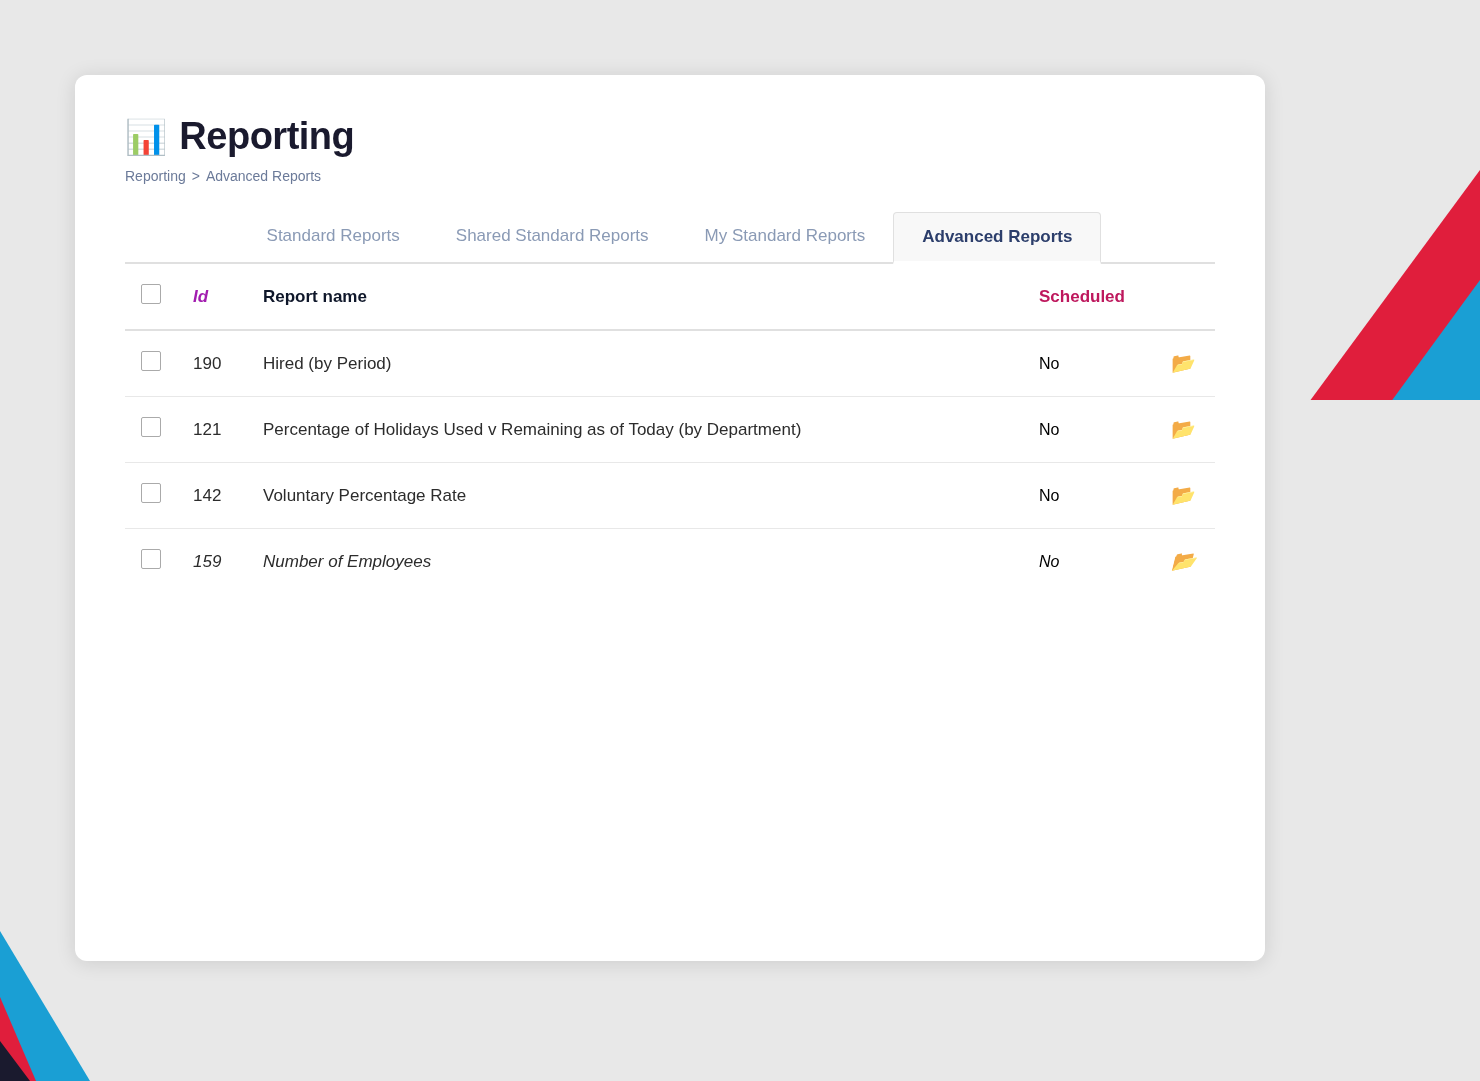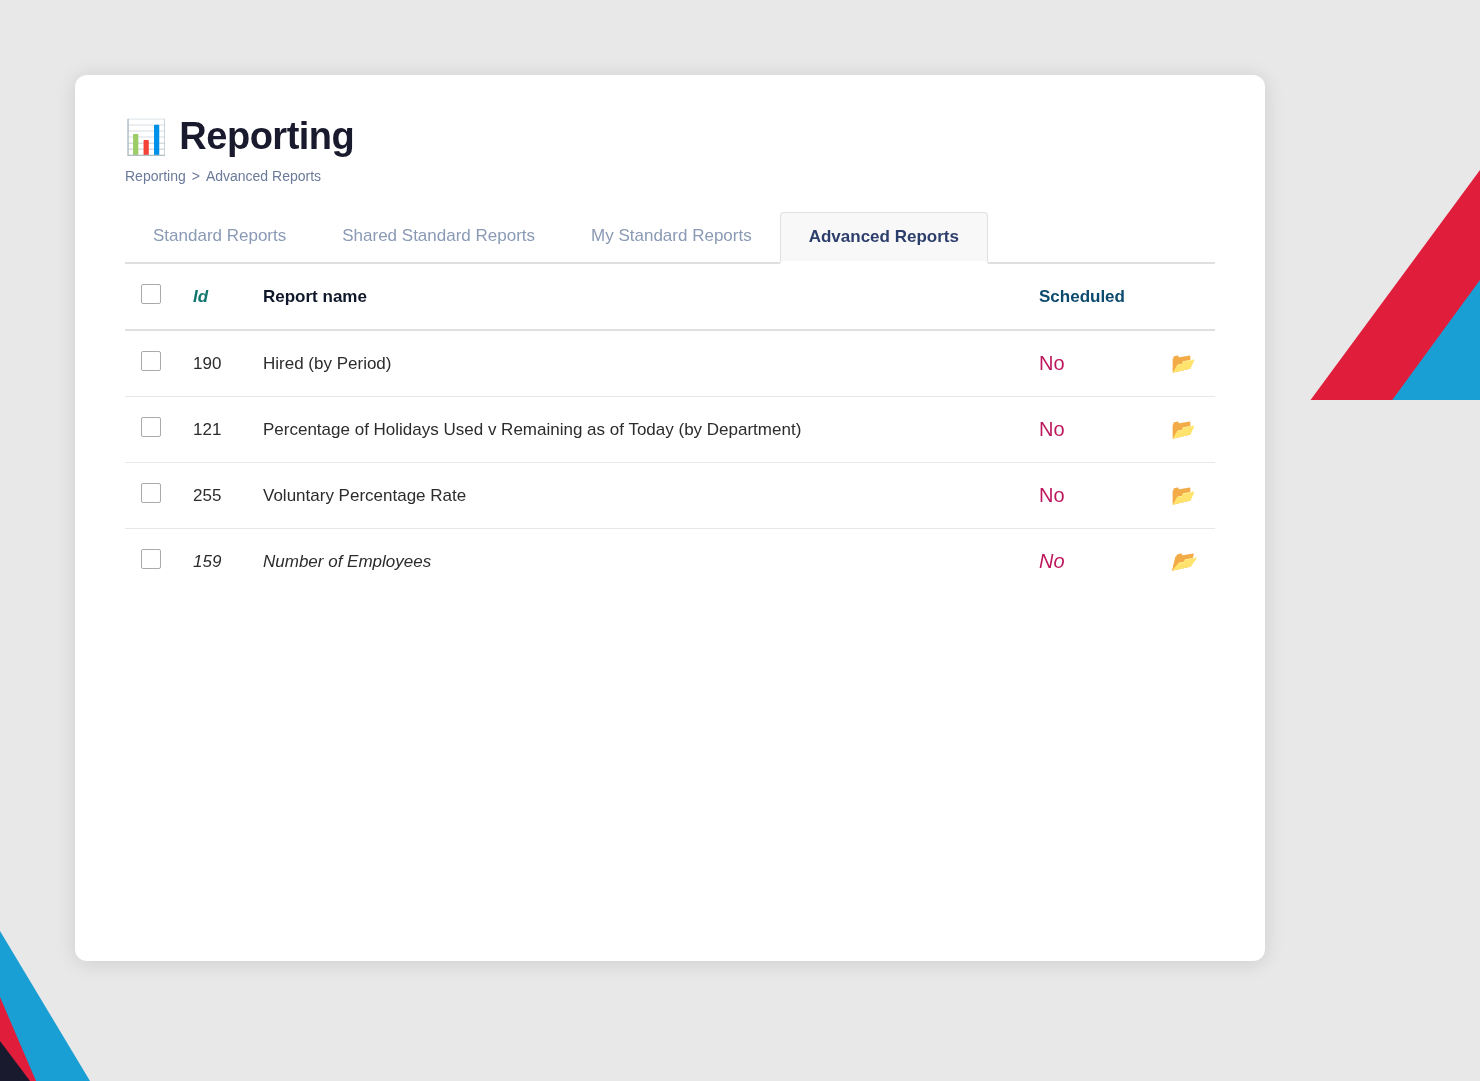--- a/index.html
+++ b/index.html
@@ -153,20 +153,21 @@
 
     .breadcrumb-current {
       color: #6b7a99;
     }
 
     
     .tabs-container {
       display: flex;
       border-bottom: 2px solid #e0e0e0;
       margin-bottom: 0;
+      justify-content: center;
     }
 
     .tab {
       padding: 14px 28px;
       font-size: 17px;
       color: #8a9ab5;
       cursor: pointer;
       text-decoration: none;
       white-space: nowrap;
       border-bottom: 3px solid transparent;
@@ -190,31 +191,31 @@
       width: 100%;
       border-collapse: collapse;
       margin-top: 0;
     }
 
     .report-table th {
       padding: 20px 16px;
       text-align: left;
       font-size: 17px;
       font-weight: 700;
-      color: #0c4a6e;
+      color: #be185d;
       border-bottom: 2px solid #e0e0e0;
     }
 
     .report-table th.col-checkbox {
       width: 50px;
     }
 
     .report-table th.col-id {
       width: 70px;
-      color: #0f766e;
+      color: #a21caf;
       font-style: italic;
     }
 
     .report-table th.col-name {
       color: #0f172a;
     }
 
     .report-table th.col-scheduled {
       width: 130px;
       text-align: left;
@@ -242,22 +243,22 @@
       width: 20px;
       height: 20px;
       border: 1.5px solid #aaa;
       border-radius: 2px;
       display: inline-block;
       background: white;
       cursor: pointer;
     }
 
     .scheduled-text {
-      color: #be185d;
-      font-size: 20px;
+      color: #000000;
+      font-size: 16px;
     }
 
     
     .report-action-btn {
       display: inline-flex;
       align-items: center;
       justify-content: center;
       width: 30px;
       height: 22px;
       cursor: pointer;
@@ -344,21 +345,21 @@
       <td>
         <div class="report-action-btn">
           <span class="folder-icon">📂</span>
         </div>
       </td>
     </tr>
           <tr>
       <td>
         <span class="table-checkbox"></span>
       </td>
-      <td>255</td>
+      <td>142</td>
       <td>Voluntary Percentage Rate</td>
       <td>
         <span class="scheduled-text">No</span>
       </td>
       <td>
         <div class="report-action-btn">
           <span class="folder-icon">📂</span>
         </div>
       </td>
     </tr>

